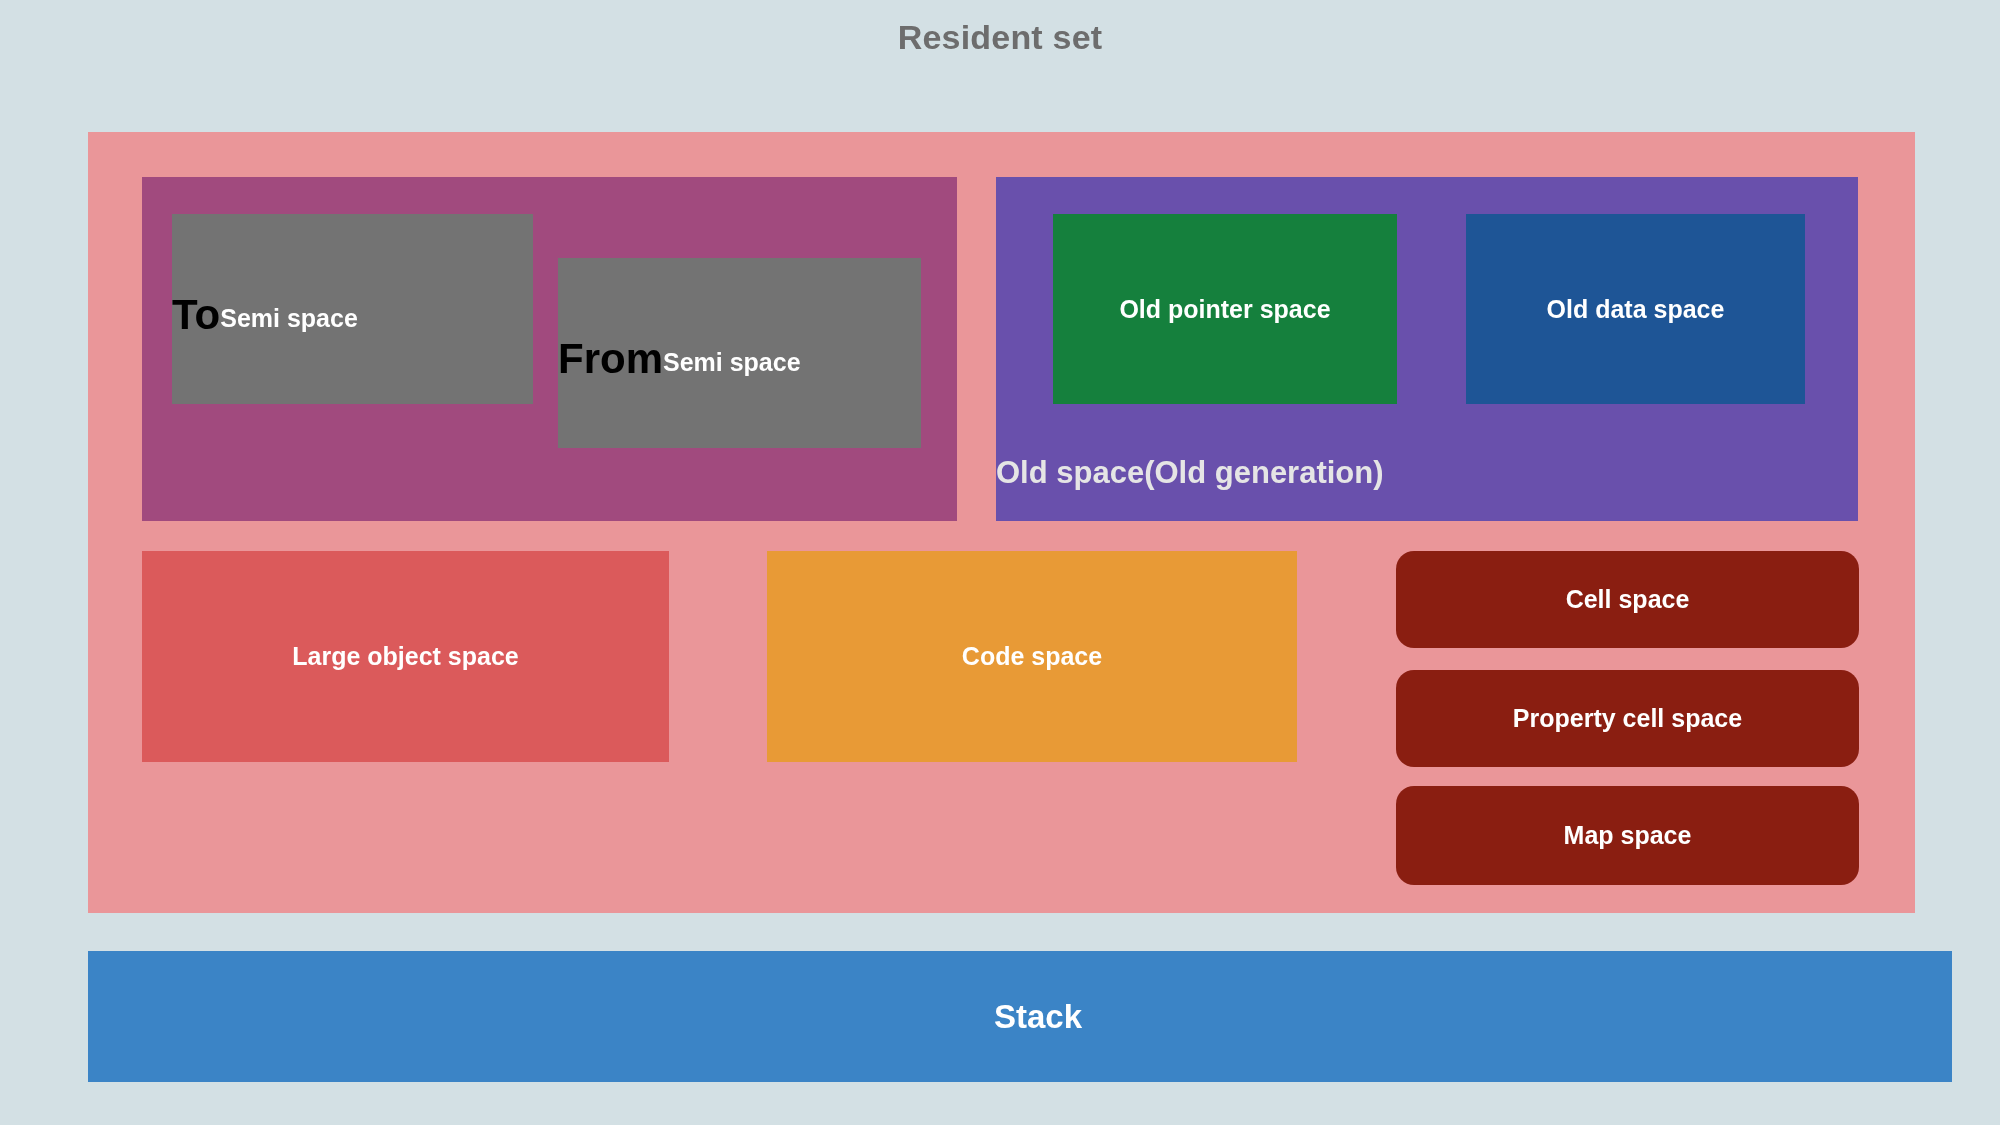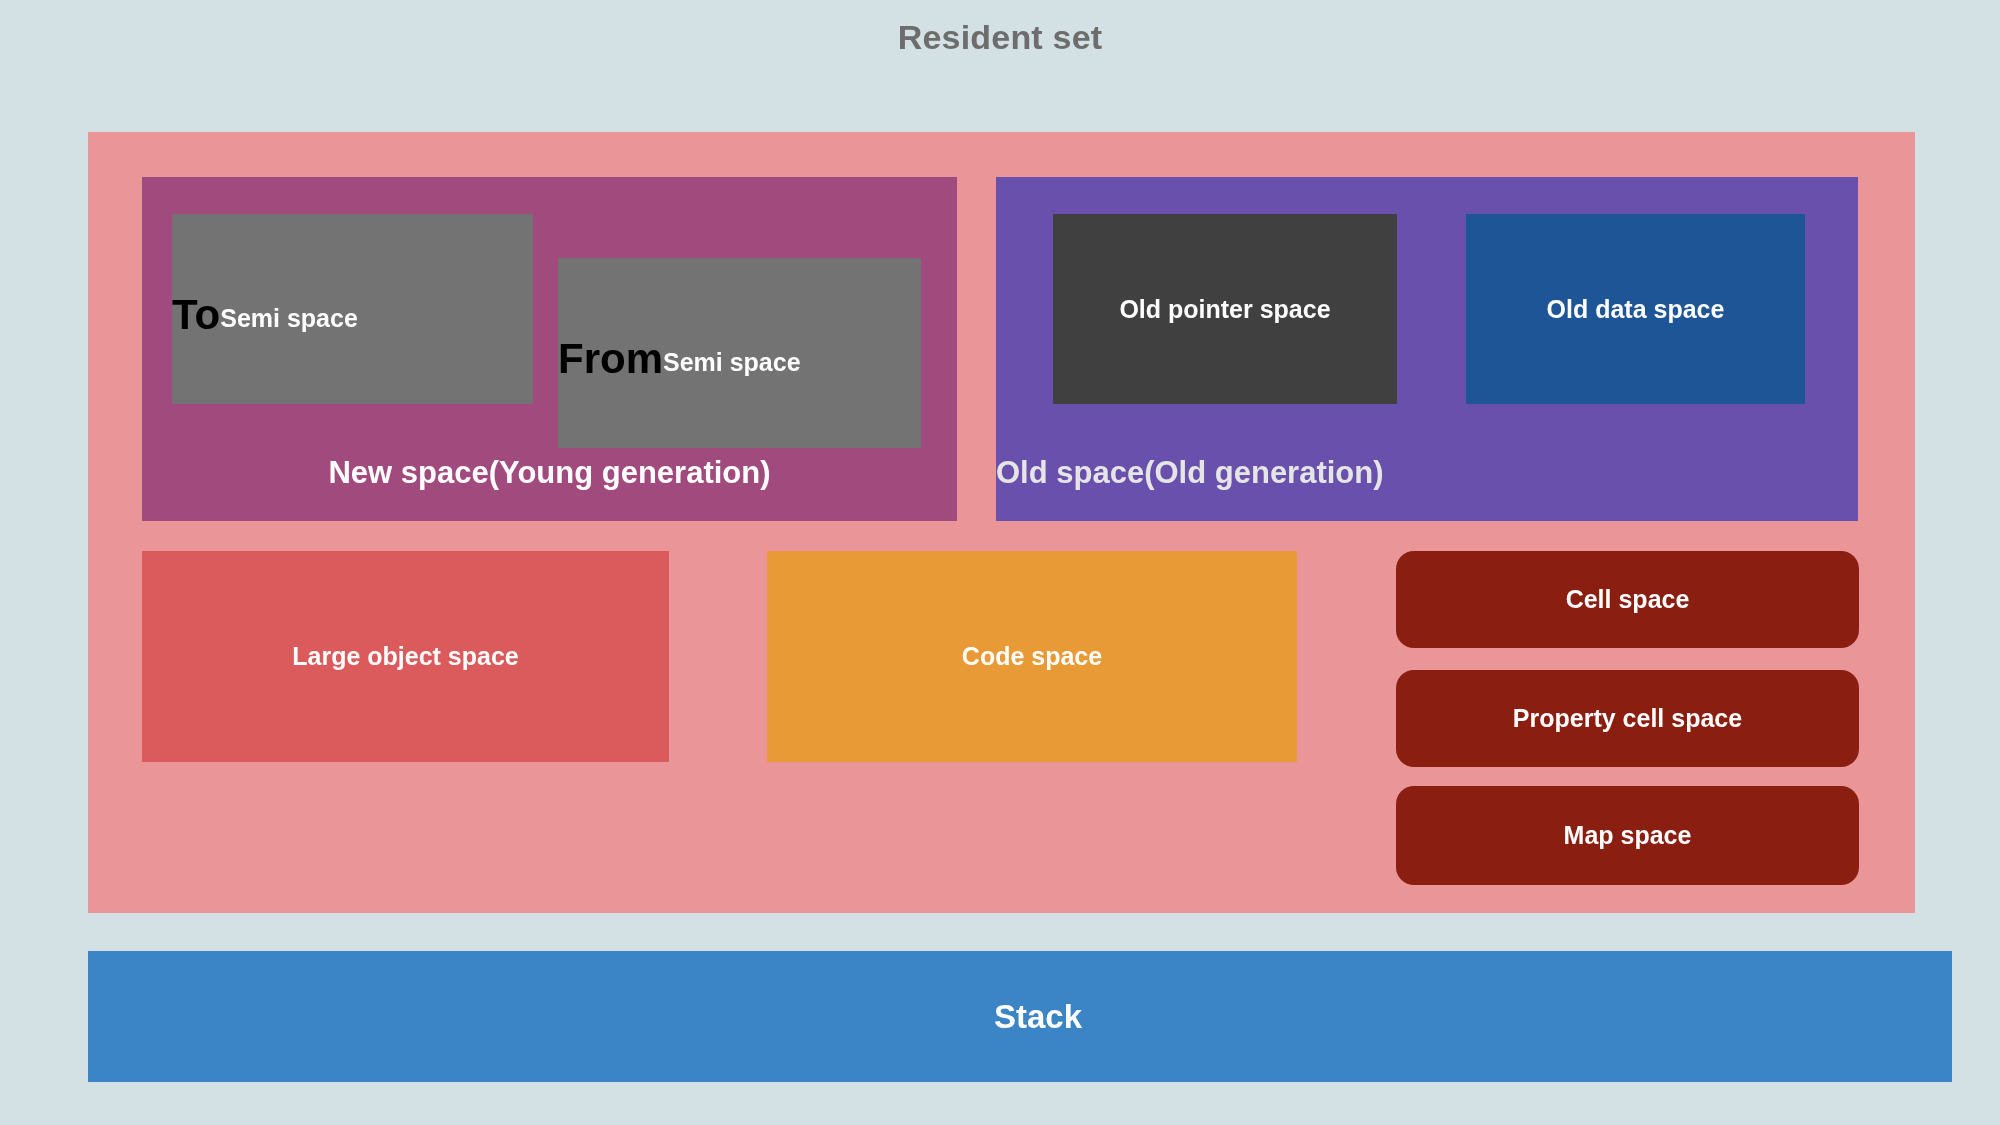--- a/index.html
+++ b/index.html
@@ -123,21 +123,21 @@
     position: absolute;
     top: 37px;
     height: 190px;
     display: flex;
     align-items: center;
     justify-content: center;
     font-size: 25px;
     font-weight: bold;
     color: #ffffff;
   }
-  .old-pointer { left: 57px;  width: 344px; background: #404040; } 
+  .old-pointer { left: 57px;  width: 344px; background: #15803d; } 
   .old-data    { left: 470px; width: 339px; background: #1e5596; } 
 
   
   .midbox {
     position: absolute;
     top: 419px;    
     height: 211px; 
     display: flex;
     align-items: center;
     justify-content: center;
@@ -194,21 +194,20 @@
 
     <div class="newspace">
       <div class="semi semi-to">
         <div class="semi-title">To</div>
         <div class="semi-sub">Semi space</div>
       </div>
       <div class="semi semi-from">
         <div class="semi-title">From</div>
         <div class="semi-sub">Semi space</div>
       </div>
-      <div class="newspace-label">New space(Young generation)</div>
     </div>
 
     <div class="oldspace">
       <div class="oldsub old-pointer">Old pointer space</div>
       <div class="oldsub old-data">Old data space</div>
       <div class="oldspace-label">Old space(Old generation)</div>
     </div>
 
     <div class="midbox large-object">Large object space</div>
     <div class="midbox code-space">Code space</div>

